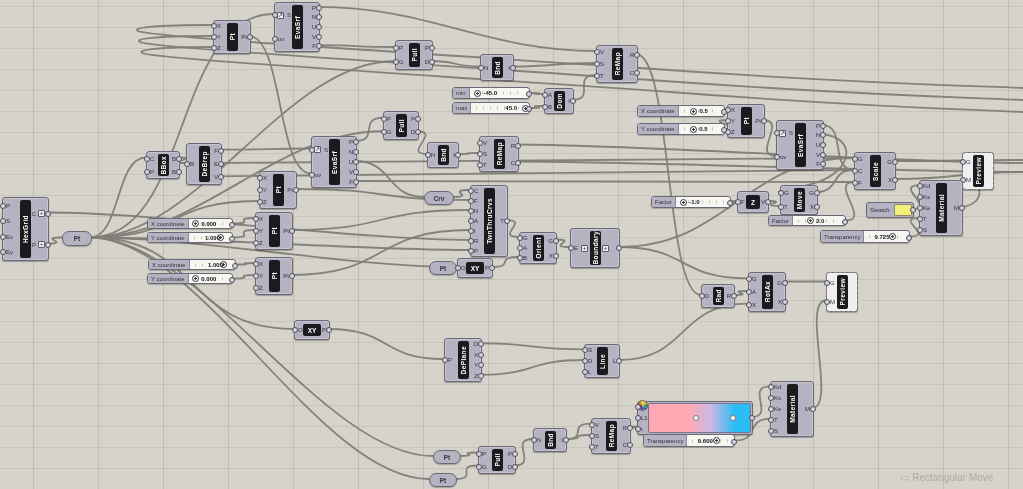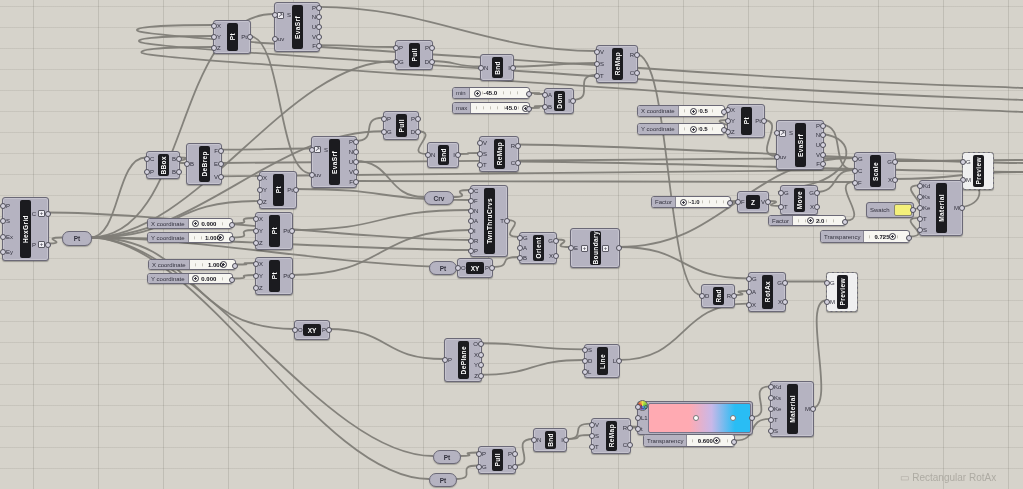--- a/index.html
+++ b/index.html
@@ -132,21 +132,21 @@
       <path d="M 565 439 C 590 439, 566 435, 591 435" fill="none" stroke="#7f7d77" stroke-width="1.8" opacity="0.95"></path>
       <path d="M 629 426.5 C 654 426.5, 612 427.6666666666667, 637 427.6666666666667" fill="none" stroke="#7f7d77" stroke-width="1.8" opacity="0.95"></path>
       <path d="M 751 417 C 776 417, 745 386.4, 770 386.4" fill="none" stroke="#7f7d77" stroke-width="1.8" opacity="0.95"></path>
       <path d="M 735 440.5 C 760 440.5, 745 418.8, 770 418.8" fill="none" stroke="#7f7d77" stroke-width="1.8" opacity="0.95"></path>
       <path d="M 213 25 C 150 25 132 28 138 31 C 150 37 400 52 640 68 C 860 84 980 86 1023 88" fill="none" stroke="#7f7d77" stroke-width="1.8" opacity="0.95"></path>
       <path d="M 213 36 C 152 36 134 39 140 42 C 152 48 410 63 650 80 C 870 96 985 98 1023 100" fill="none" stroke="#7f7d77" stroke-width="1.8" opacity="0.95"></path>
       <path d="M 213 47 C 154 47 138 50 142 53 C 154 59 430 75 670 92 C 880 108 985 110 1023 112" fill="none" stroke="#7f7d77" stroke-width="1.8" opacity="0.95"></path>
     </svg>
   <div class="watermark" style="left: 900px; top: 472px;">
     <span>▭</span>
-    <span>Rectangular RotAx</span>
+    <span>Rectangular Move</span>
   </div>
 <div class="node" style="left: 2px; top: 197px; width: 45px; height: 62px;">
       <div class="bar" style="left: 17px; width: 11px;">
         <div class="vlabel">HexGrid</div>
       </div>
       <div class="grommet" style="left: -3px; top: 4.75px;"></div>
       <div class="pletter" style="top: 4.75px; left: 3px;">P</div>
       <div class="grommet" style="left: -3px; top: 20.25px;"></div>
       <div class="pletter" style="top: 20.25px; left: 3px;">S</div>
       <div class="grommet" style="left: -3px; top: 35.75px;"></div>

